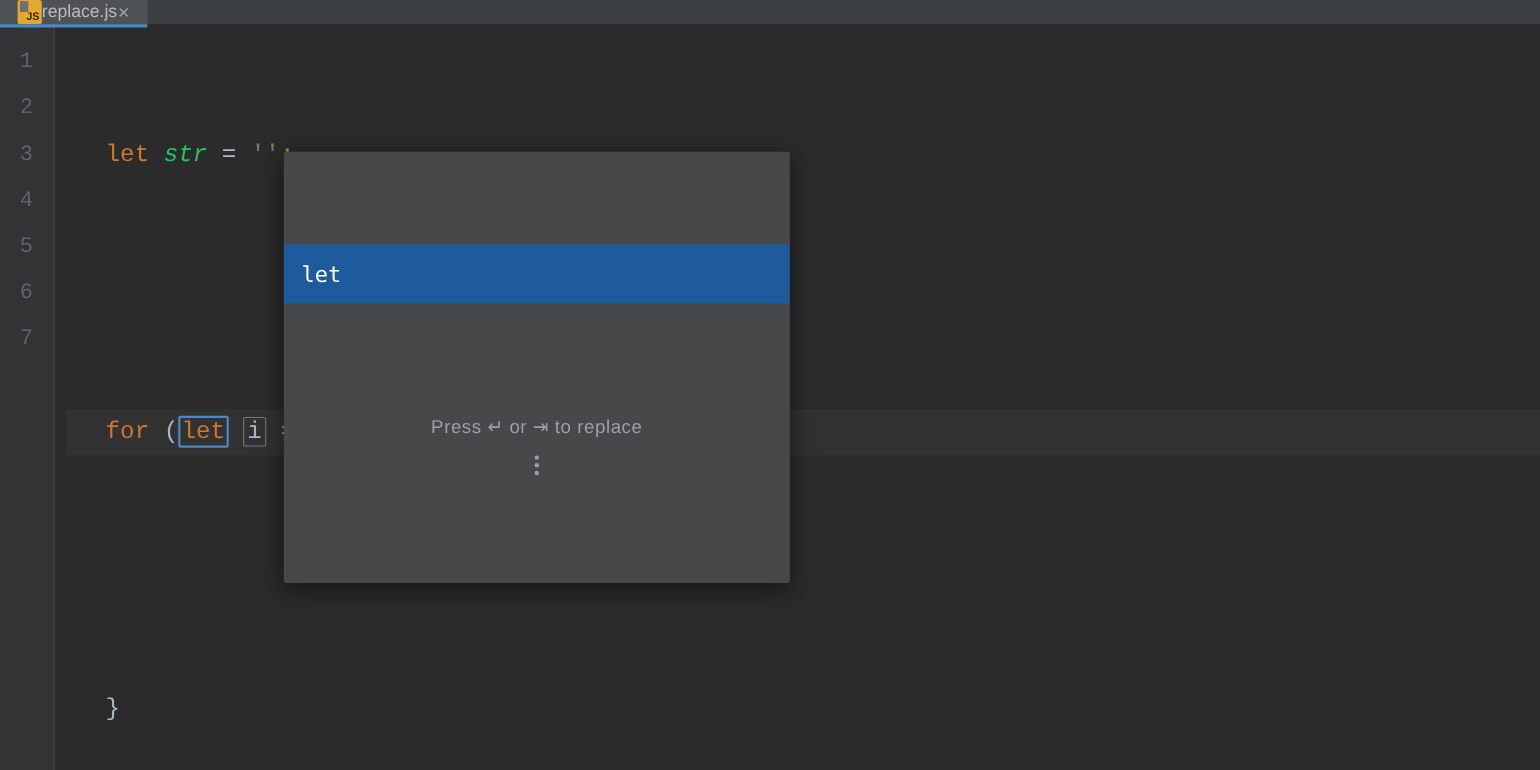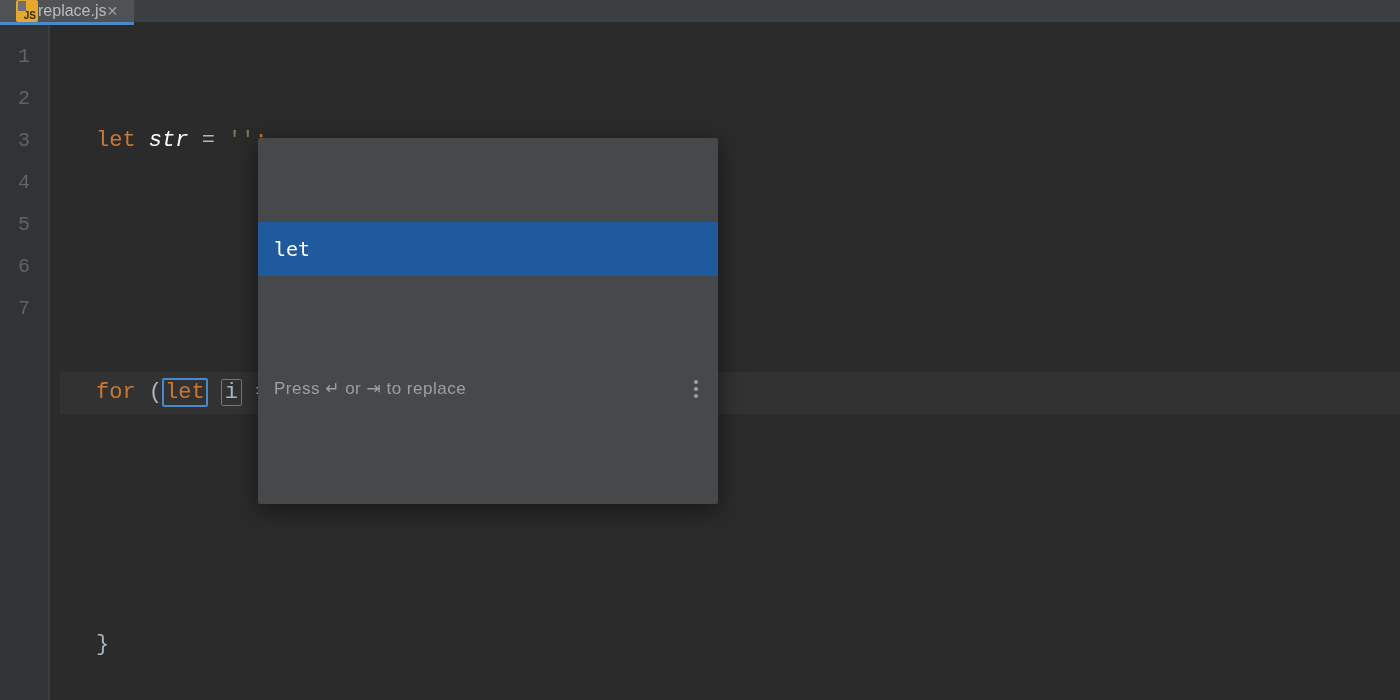--- a/index.html
+++ b/index.html
@@ -92,21 +92,21 @@
     padding: 14px 0 0 10px;
     font-size: 22px;
     line-height: 42px;
     color: #a9b7c6;
     white-space: pre;
     position: relative;
   }
   .ln { display: block; height: 42px; padding-left: 36px; }
   .ln.current { background: #323232; }
   .kw  { color: #cc7832; }
-  .var { color: #ffffff; font-style: italic; }
+  .var { color: #22c55e; font-style: italic; }
   .op  { color: #a9b7c6; }
   .str { color: #6a8759; }
   .num { color: #6897bb; }
   .pun { color: #cc7832; }
   .sel-box {
     border: 2px solid #4a88c7;
     padding: 0 1px;
     border-radius: 2px;
   }
   .field-box {
@@ -144,20 +144,21 @@
     color: #ffffff;
   }
   .popup-hint {
     padding: 8px 16px 10px;
     display: flex;
     align-items: center;
     justify-content: space-between;
     color: #9aa0a3;
     font-family: -apple-system, BlinkMacSystemFont, 'Segoe UI', sans-serif;
     font-size: 17px;
+    flex-direction: column;
   }
   .popup-hint .keys { letter-spacing: 0.5px; }
   .kebab {
     display: flex; flex-direction: column; gap: 3px;
     padding: 4px;
   }
   .kebab span { width: 4px; height: 4px; background: #9aa0a3; border-radius: 50%; }
 </style>
 </head>
 <body>

